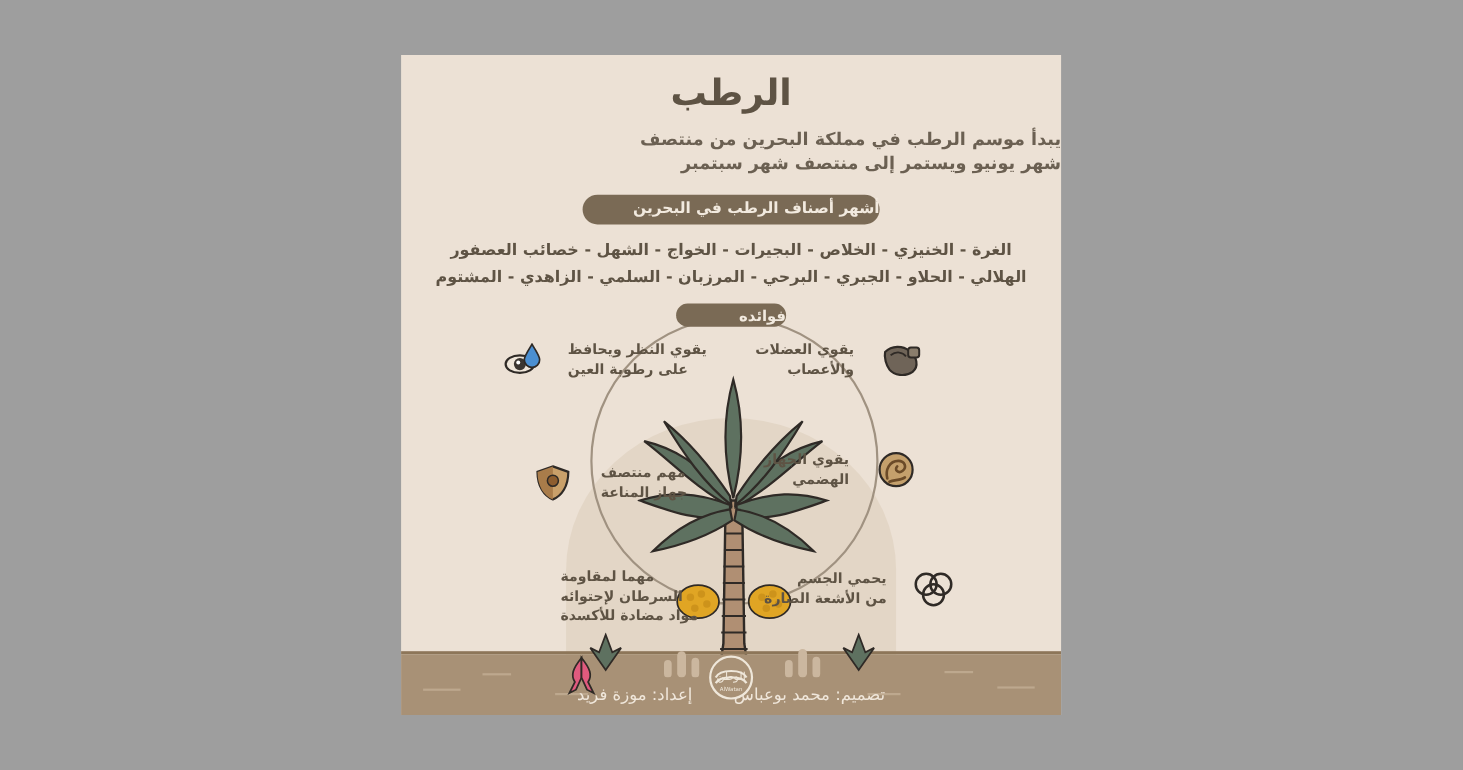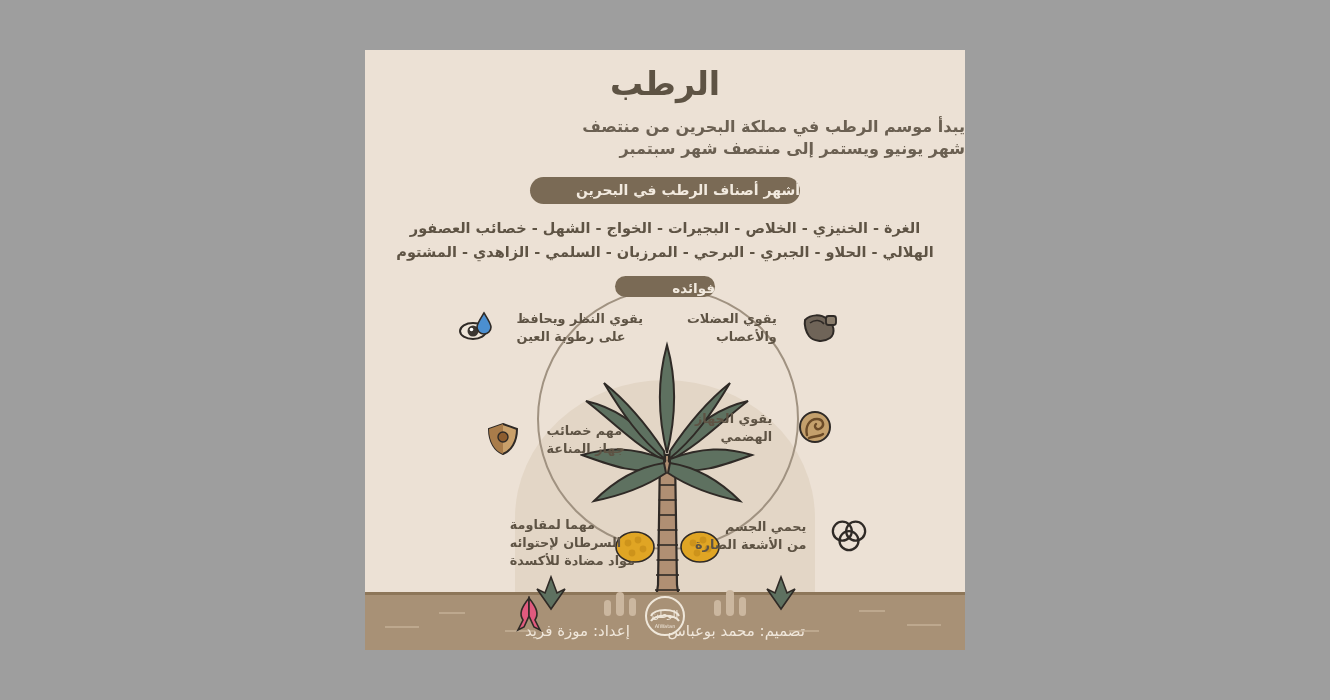--- a/index.html
+++ b/index.html
@@ -301,21 +301,21 @@
           <ellipse cx="17" cy="22" rx="13" ry="8" fill="#efe6da" stroke="#2f2a26" stroke-width="2"></ellipse>
           <circle cx="17" cy="22" r="5.5" fill="#3b3631"></circle>
           <circle cx="15.5" cy="20.5" r="1.8" fill="#fff"></circle>
           <path d="M28 4 C33 12 35 15 35 18 A5.2 5.2 0 0 1 21 18 C21 15 23 12 28 4 Z" fill="#4b8fd1" stroke="#2f2a26" stroke-width="1.6"></path>
         </svg>
       </div>
     </div>
 
     <div class="benefit b-left" id="b-immune">
       <div class="txt">
-        <div>مهم خصائب</div>
+        <div>مهم منتصف</div>
         <div>جهاز المناعة</div>
       </div>
       <div class="ico">
         <svg width="34" height="34" viewBox="0 0 34 34">
           <path d="M17 2 L31 7 C31 20 25 29 17 32 C9 29 3 20 3 7 Z" fill="#c9a06a" stroke="#2f2a26" stroke-width="2"></path>
           <path d="M17 2 L17 32 C9 29 3 20 3 7 Z" fill="#a97c4a"></path>
           <circle cx="17" cy="15" r="5" fill="#8d5d2f" stroke="#2f2a26" stroke-width="1.4"></circle>
         </svg>
       </div>
     </div>

